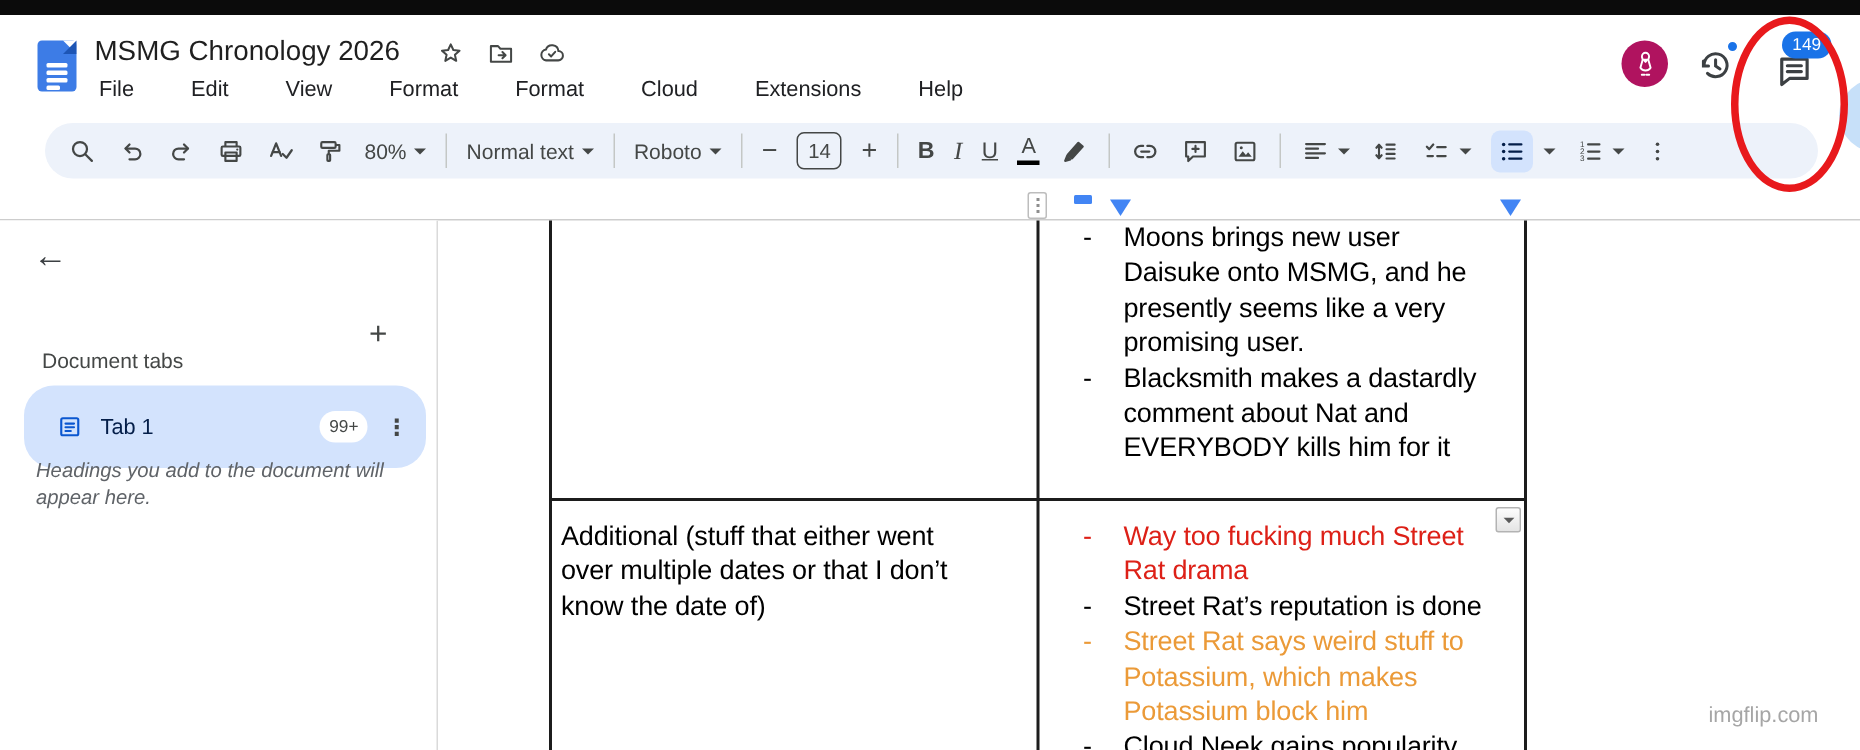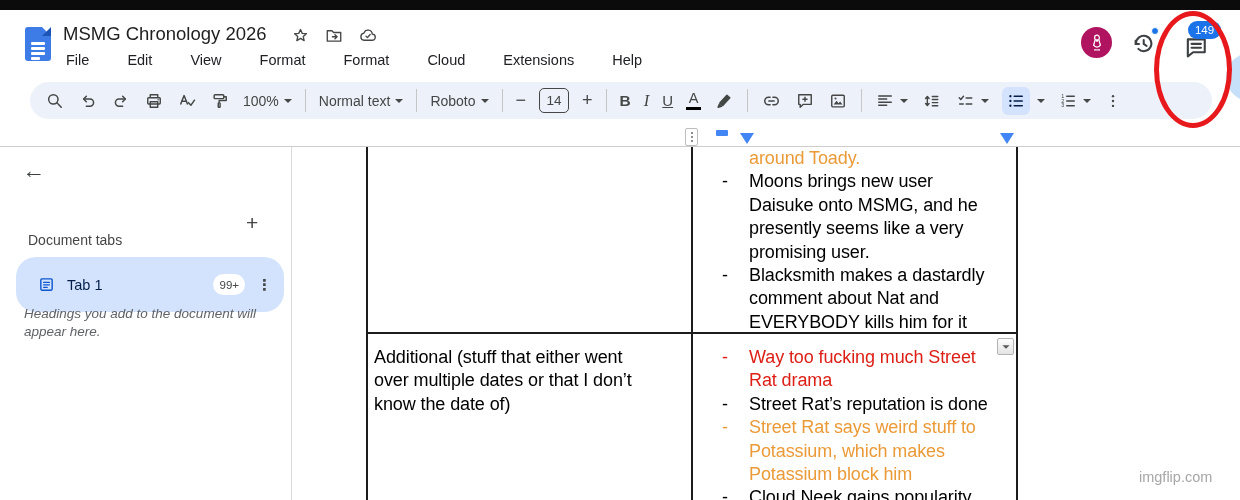--- a/index.html
+++ b/index.html
@@ -209,21 +209,21 @@
       </svg>
   </span>
   <span class="tbtn">
     <svg width="20" height="20" viewBox="0 0 24 24" fill="none" stroke="#444746" stroke-width="1.7" stroke-linejoin="round">
       <rect x="5" y="4.5" width="11.5" height="4.6" rx="1"></rect>
         <path d="M16.5 6.8 h3 v4.6 H11 v2.8"></path>
       <rect x="9.9" y="14.2" width="2.2" height="5.3" rx=".6"></rect>
       </svg>
   </span>
   <span class="tbtn">
-    <span class="t-label">100%</span>
+    <span class="t-label">80%</span>
     <span class="caret"></span>
   </span>
   <span class="t-divider"></span>
   <span class="tbtn">
     <span class="t-label">Normal text</span>
     <span class="caret"></span>
   </span>
   <span class="t-divider"></span>
   <span class="tbtn">
     <span class="t-label">Roboto</span>
@@ -337,21 +337,20 @@
 <div class="ruler-tri" id="ruler-tri-1"></div>
 <div class="ruler-tri" id="ruler-tri-2"></div>
 
 <div id="docarea">
   <div class="t-vline" id="t-v-left"></div>
   <div class="t-vline" id="t-v-mid"></div>
   <div class="t-vline" id="t-v-right"></div>
   <div id="t-rowline"></div>
 
   <div class="cell" id="cell-r1-right">
-      <div class="li c-orange"><span class="txt">around Toady.</span></div>
       <div class="li c-black"><span class="dash">-</span><span class="txt">Moons brings new user
 Daisuke onto MSMG, and he
 presently seems like a very
 promising user.</span></div>
       <div class="li c-black"><span class="dash">-</span><span class="txt">Blacksmith makes a dastardly
 comment about Nat and
 EVERYBODY kills him for it</span></div>
     </div>
   <div class="cell" id="cell-r2-left">
     <div class="cell-text">Additional (stuff that either went

